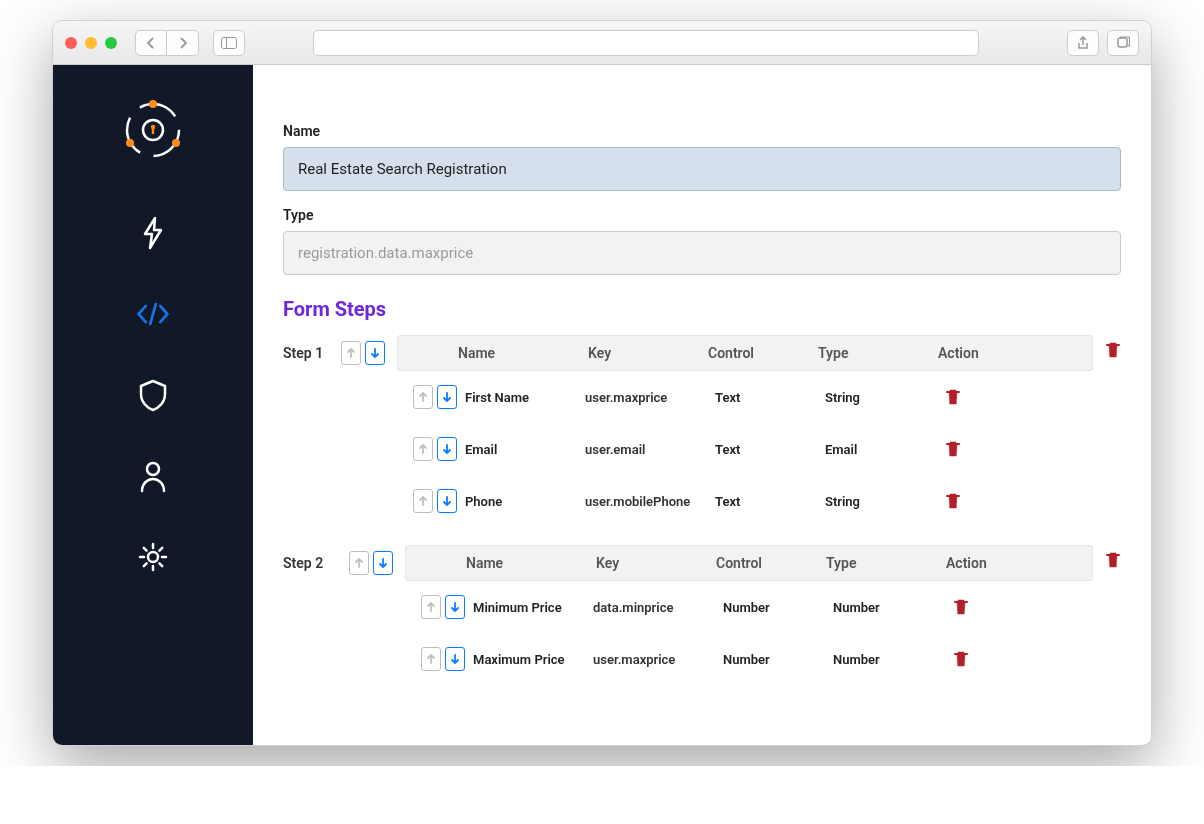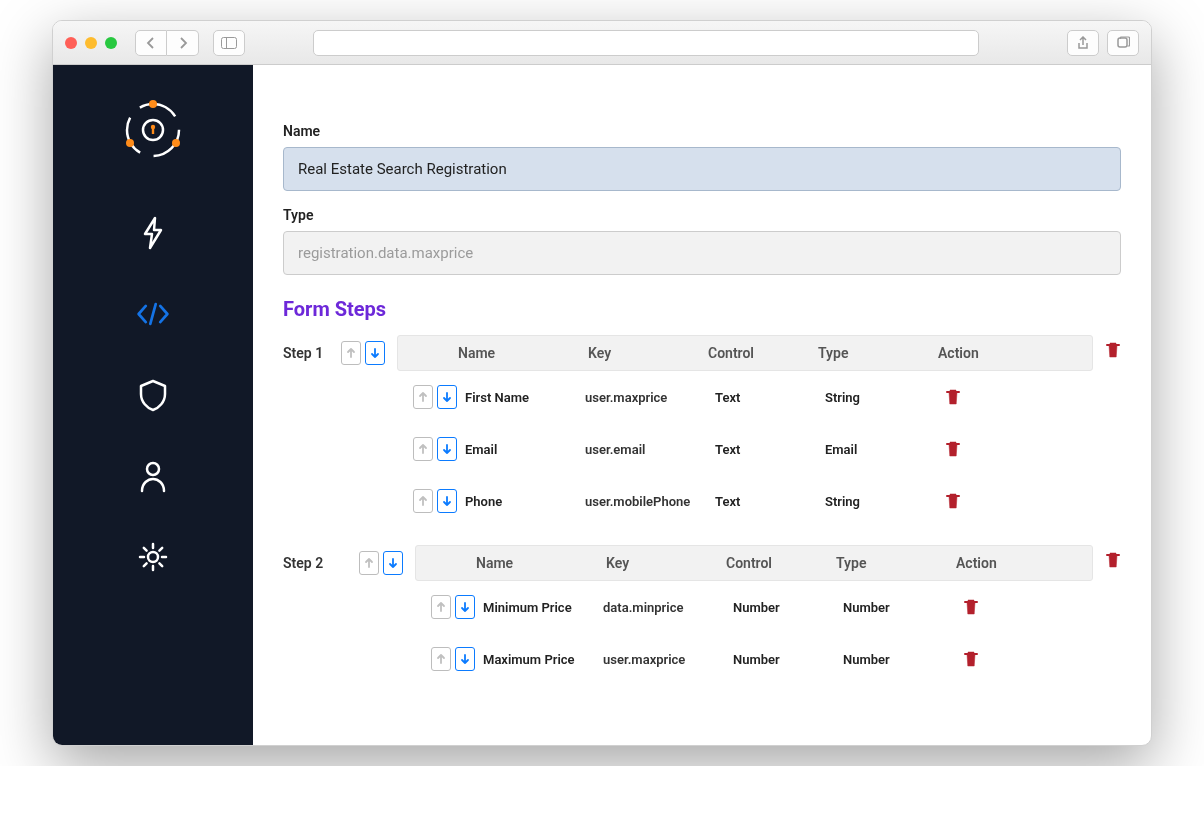--- a/index.html
+++ b/index.html
@@ -304,21 +304,21 @@
             </div>
             <div class="outer-trash trash">
               <svg width="16" height="18" viewBox="0 0 16 18">
                 <path d="M2 4 H14 M5 4 V2 H11 V4 M4 4 L4.8 16 H11.2 L12 4 Z" fill="#b3202c" stroke="#b3202c" stroke-width="0.5"></path>
                 <path d="M2 4 H14" stroke="#b3202c" stroke-width="2" stroke-linecap="round"></path>
               </svg>
             </div>
           </div>
           <div style="height: 18px;"></div>
           <div class="step-row-outer">
-            <div style="display: flex; gap: 20px;">
+            <div style="display: flex; gap: 10px;">
               <div class="step-label-col">Step 2</div>
               <div class="arrow-pair">
                 <div class="arrow-btn disabled">
                   <svg width="10" height="12" viewBox="0 0 10 12">
                     <path d="M5 10 V2 M2 5 L5 2 L8 5" fill="none" stroke="#c0c0c0" stroke-width="1.8" stroke-linecap="round" stroke-linejoin="round"></path>
                   </svg>
                 </div>
                 <div class="arrow-btn active">
                   <svg width="10" height="12" viewBox="0 0 10 12">
                     <path d="M5 2 V10 M2 7 L5 10 L8 7" fill="none" stroke="#0b7bff" stroke-width="1.8" stroke-linecap="round" stroke-linejoin="round"></path>

